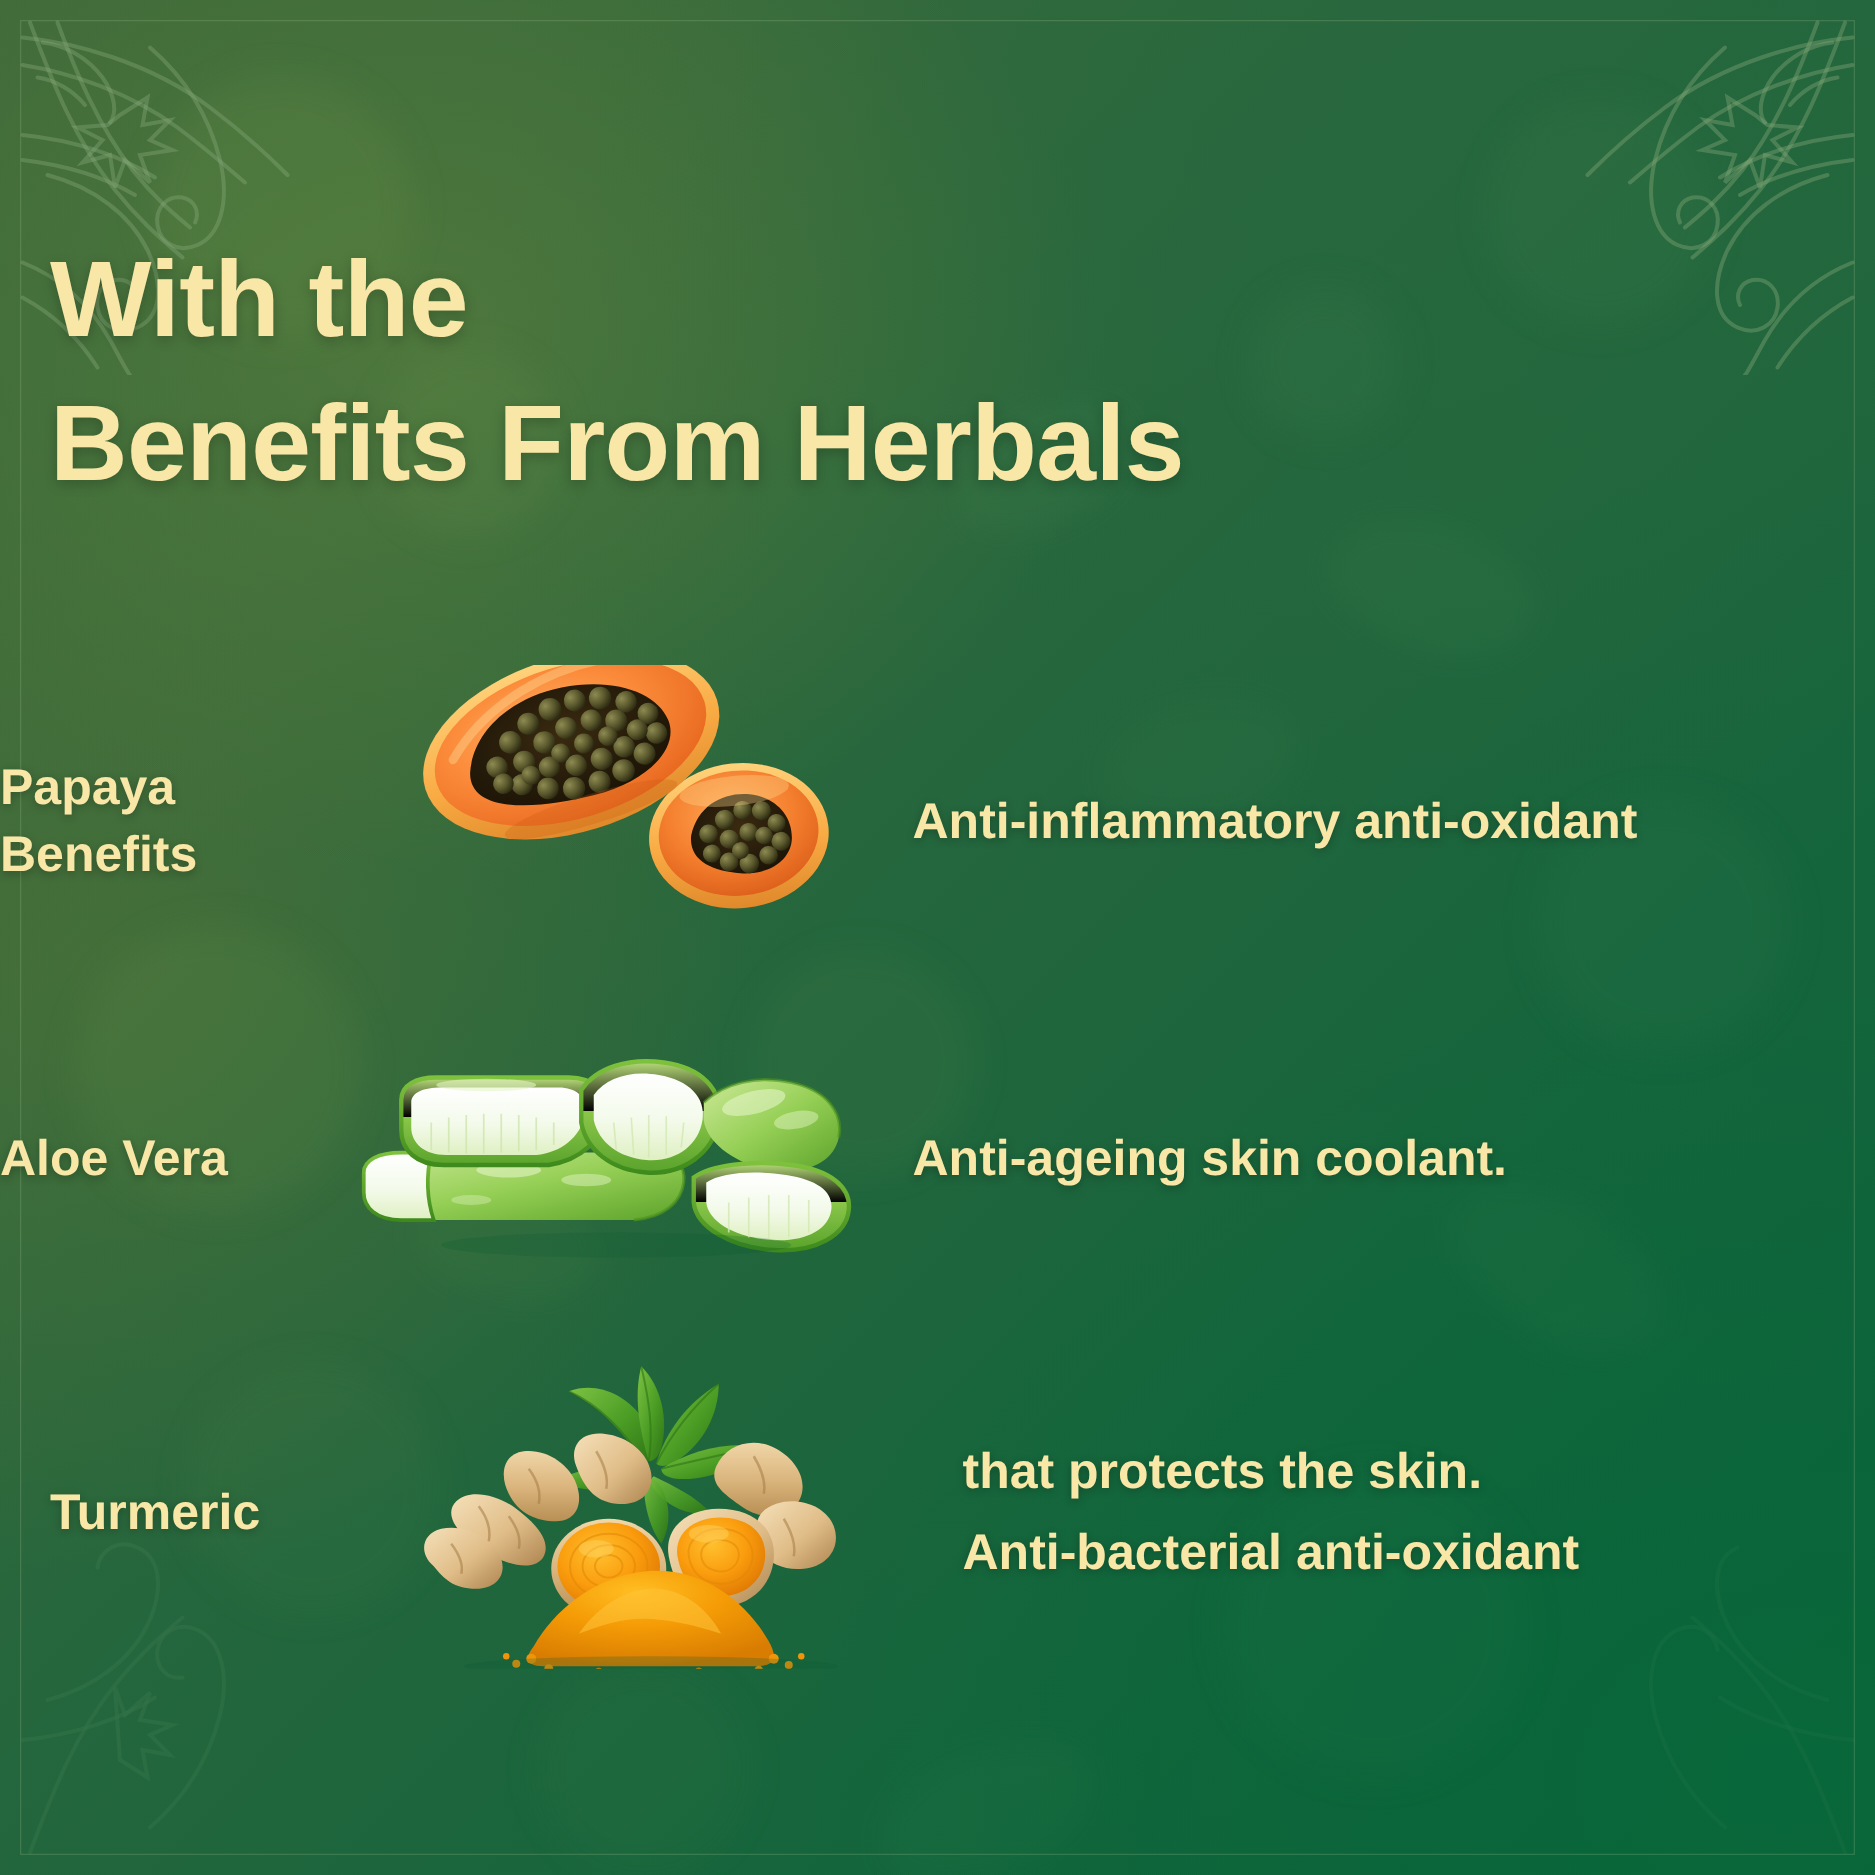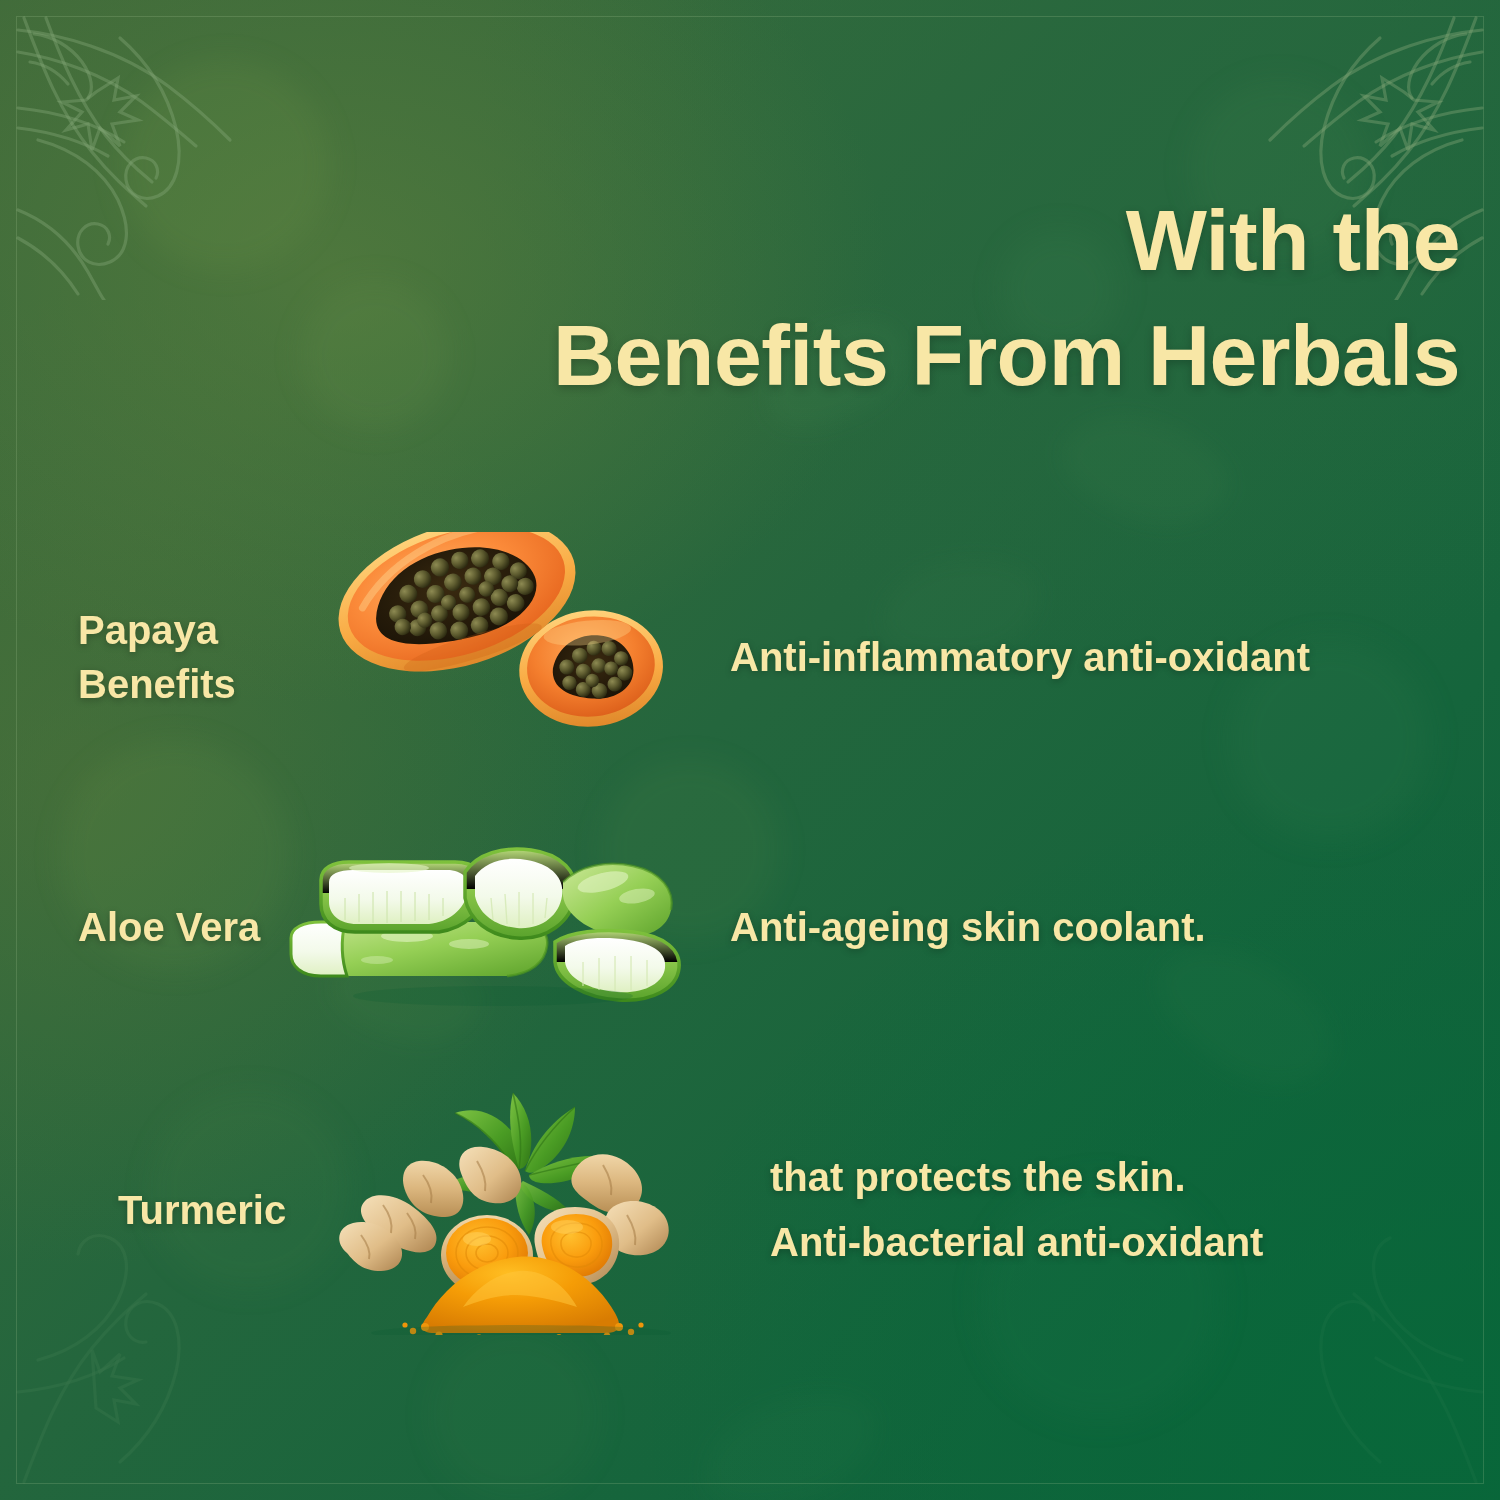--- a/index.html
+++ b/index.html
@@ -30,37 +30,36 @@
   
   .orn{position:absolute;width:300px;height:300px;pointer-events:none;}
   .orn-tl{left:0;top:0;}
   .orn-tr{right:0;top:0;transform:scaleX(-1);}
   .orn-bl{left:0;bottom:0;transform:scaleY(-1);opacity:0.16;}
   .orn-br{right:0;bottom:0;transform:scale(-1,-1);opacity:0.10;}
 
   
   .headline{
     position:absolute;left:0;right:0;top:183px;
-    text-align:right;
+    text-align:left;
     color:#f8e7a6;
     font-weight:700;
     font-size:86px;
     line-height:1.34;
     letter-spacing:-0.5px;
     text-shadow:0 3px 10px rgba(0,0,0,0.22);
     padding:0 40px;
   }
   .headline .l1{display:block;}
   .headline .l2{display:block;}
 
   
   .row{position:absolute;left:0;right:0;display:flex;align-items:center;}
   .row-name{
     width:285px;
-    padding-left:78px;
     box-sizing:border-box;
     color:#f8e7a6;
     font-weight:700;
     font-size:40px;
     line-height:1.36;
     text-shadow:0 2px 7px rgba(0,0,0,0.25);
   }
   .row-art{width:435px;display:flex;align-items:center;justify-content:center;}
   .row-desc{
     flex:1;

